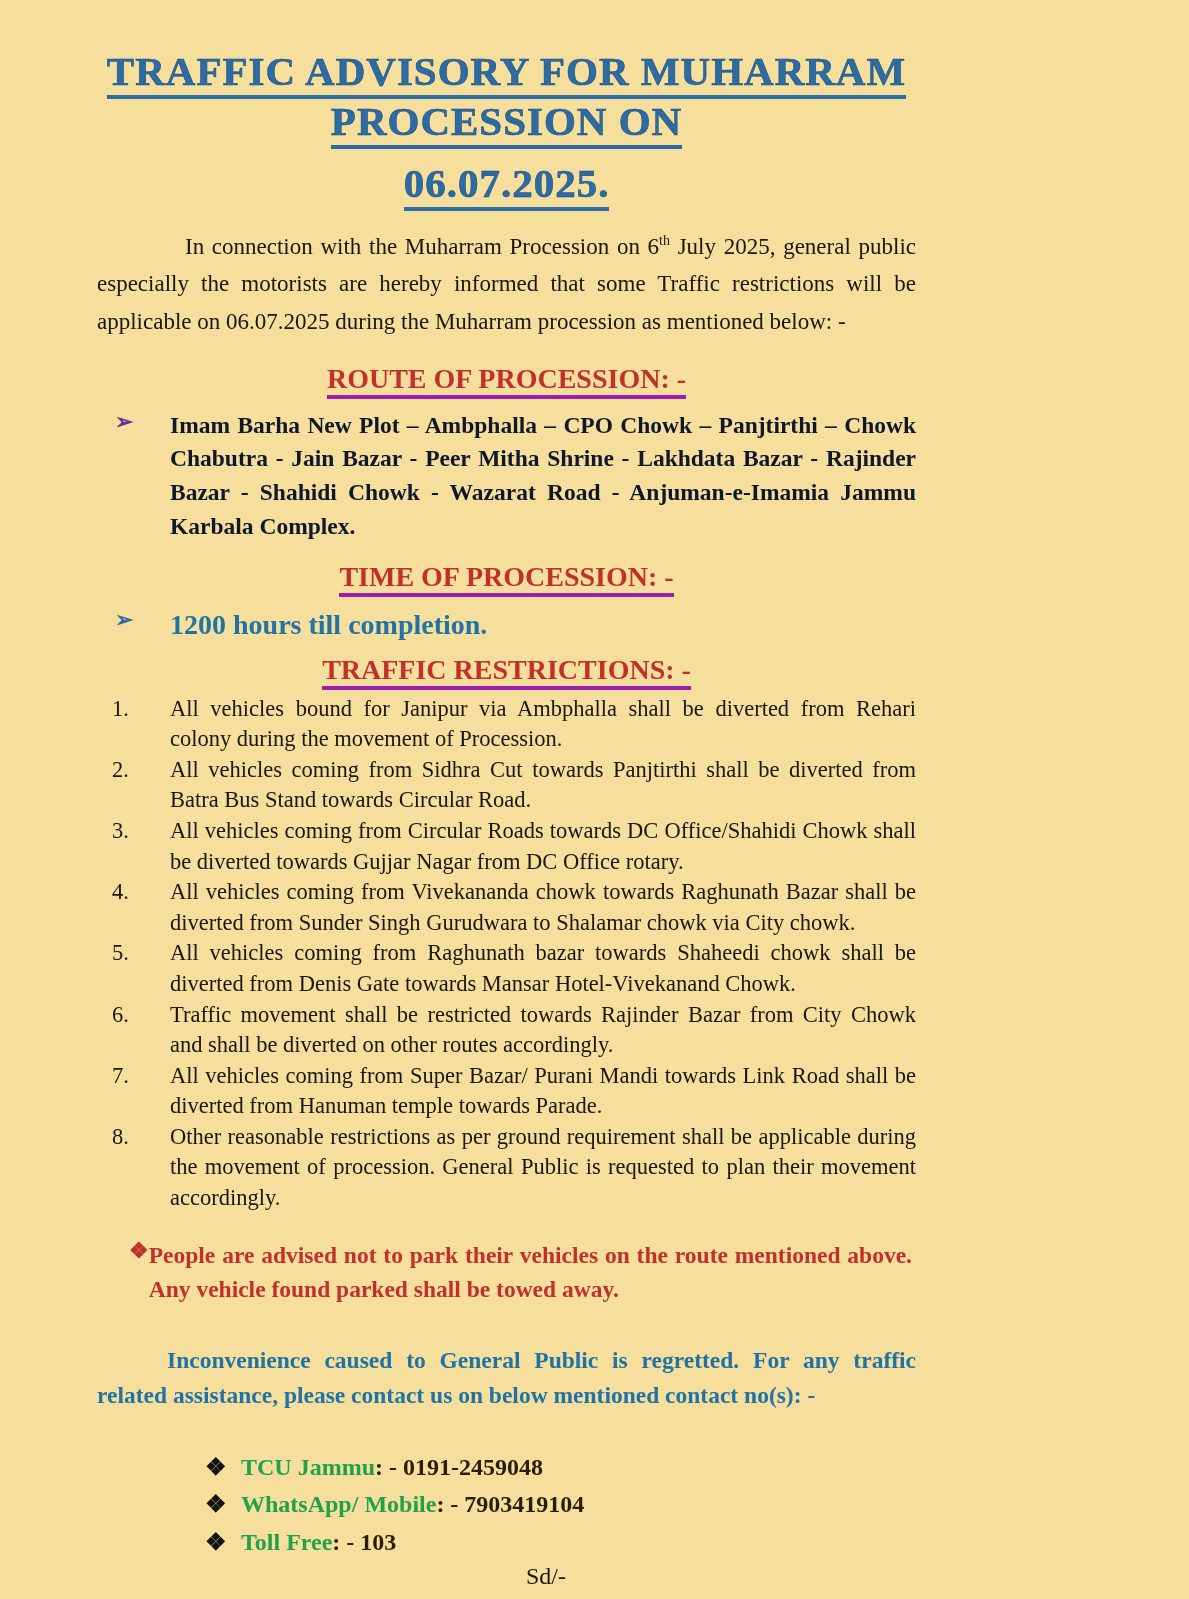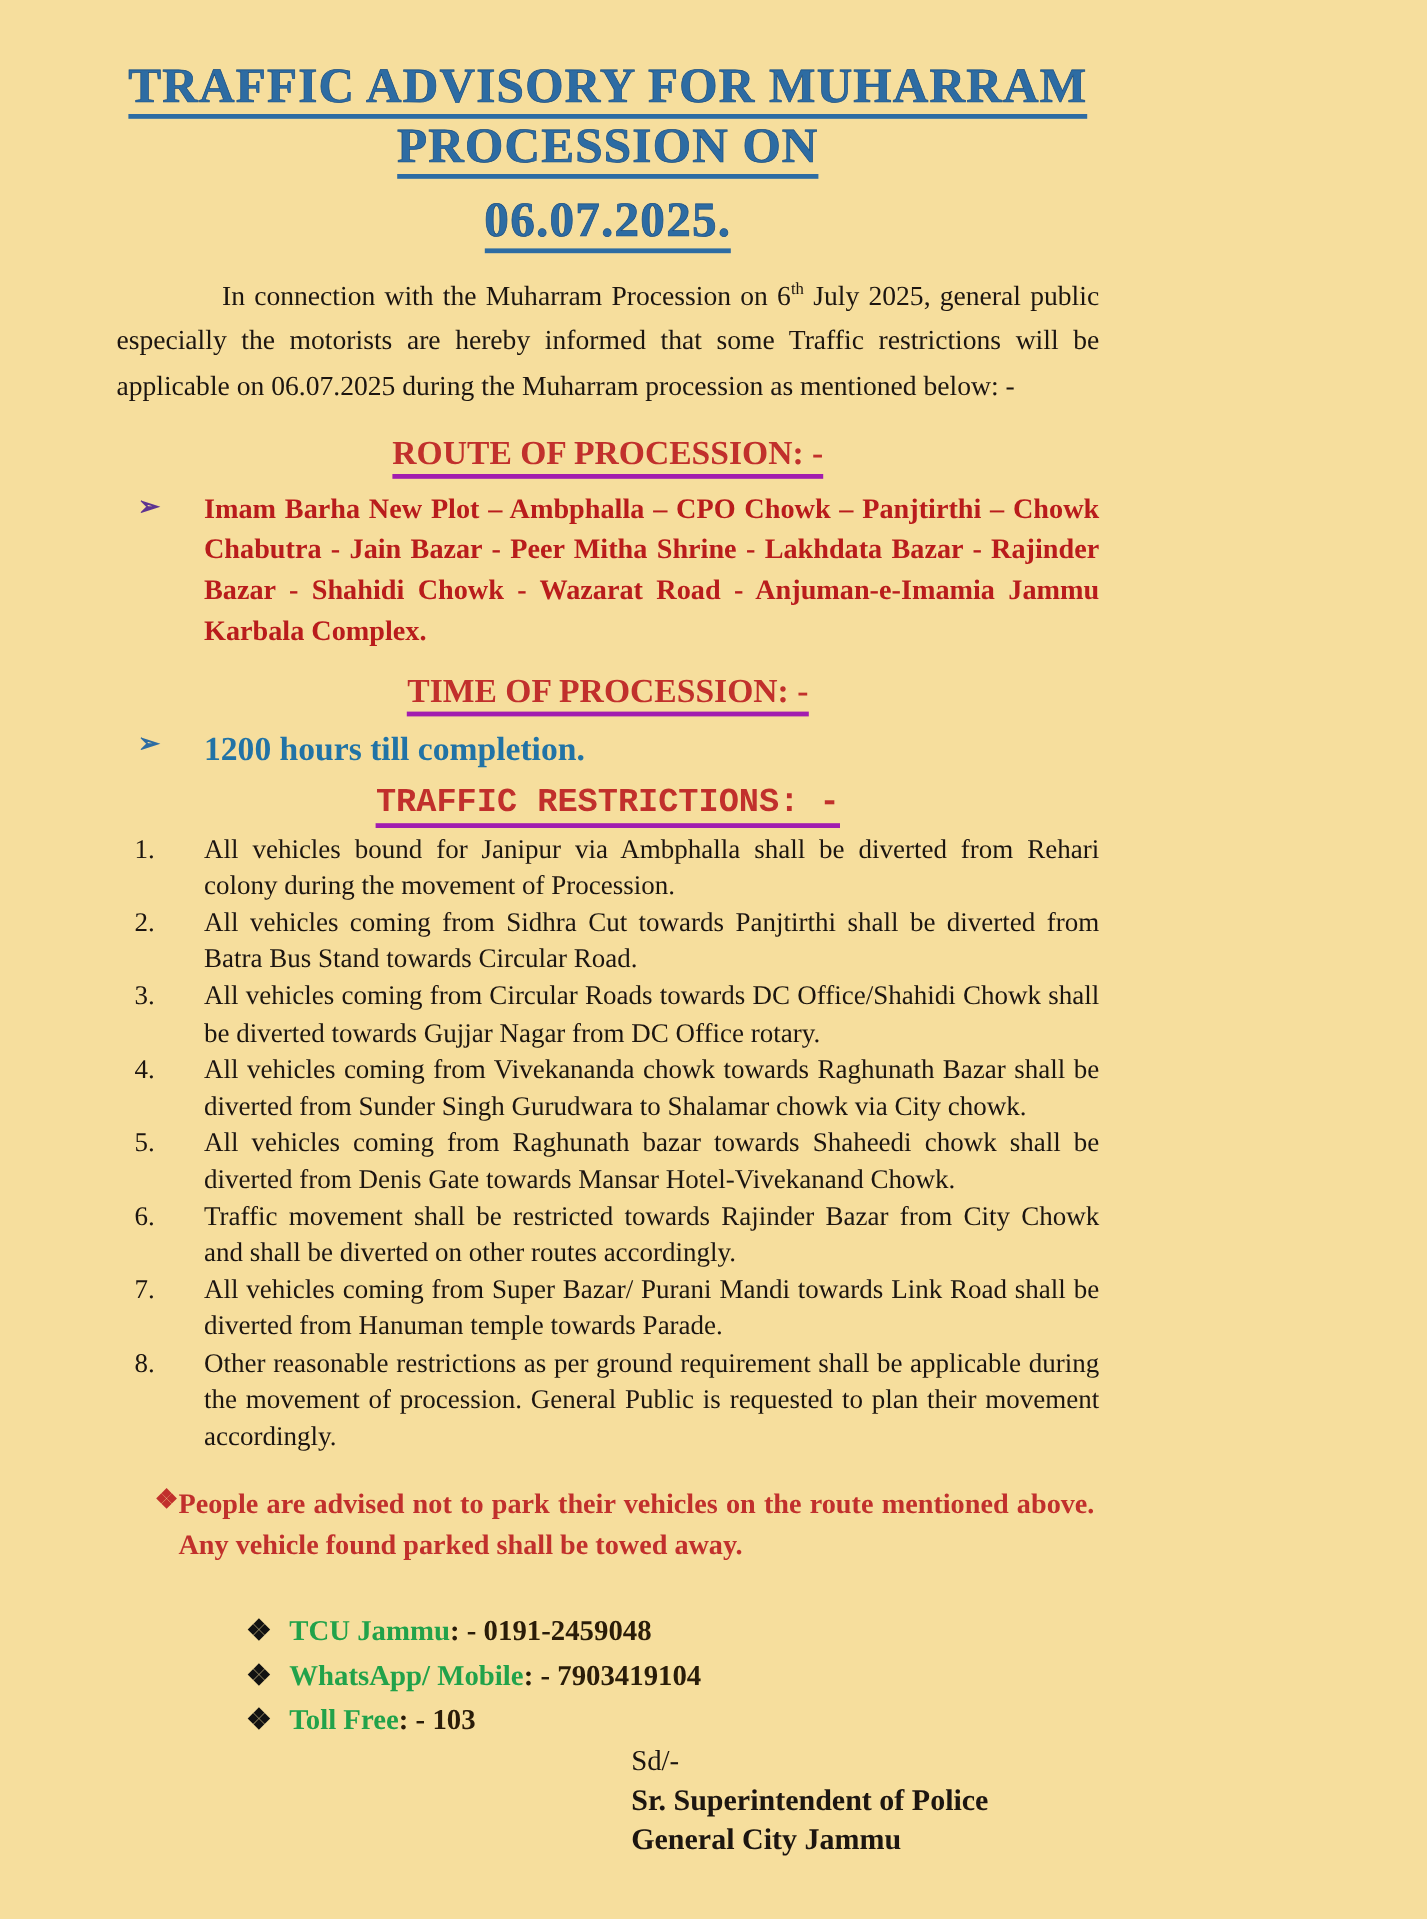--- a/index.html
+++ b/index.html
@@ -67,21 +67,21 @@
     box-sizing: border-box;
     font-size: 22px;
   }
   .arrow-text {
     flex: 1;
     text-align: justify;
   }
   .route-text {
     font-size: 23.5px;
     font-weight: bold;
-    color: #b91c1c;
+    color: #0f172a;
     line-height: 1.43;
   }
   .time-text {
     font-size: 28px;
     font-weight: bold;
     color: #2173a6;
     line-height: 1.3;
   }
   .arrow-purple { color: #5e3391; font-weight: bold; }
   .arrow-blue { color: #2d6ca3; font-weight: bold; }
@@ -197,21 +197,21 @@
 
   <div class="section-heading">
     <span class="underlined">TIME OF PROCESSION: -</span>
   </div>
 
   <div class="arrow-row">
     <div class="arrow-cell arrow-blue">➢</div>
     <div class="arrow-text time-text">1200 hours till completion.</div>
   </div>
 
-  <div class="section-heading" style="margin-top:10px;font-family:Liberation Mono, monospace;">
+  <div class="section-heading" style="margin-top:10px;">
     <span class="underlined">TRAFFIC RESTRICTIONS: -</span>
   </div>
 
   <div class="numlist">
     <div class="num-row">
       <div class="num-cell">1.</div>
       <div class="num-text">All vehicles bound for Janipur via Ambphalla shall be diverted from Rehari colony during the movement of Procession.</div>
     </div>
     <div class="num-row">
       <div class="num-cell">2.</div>
@@ -241,20 +241,21 @@
       <div class="num-cell">8.</div>
       <div class="num-text">Other reasonable restrictions as per ground requirement shall be applicable during the movement of procession. General Public is requested to plan their movement accordingly.</div>
     </div>
   </div>
 
   <div class="advisory-row">
     <div class="advisory-bullet">❖</div>
     <div class="advisory-text">People are advised not to park their vehicles on the route mentioned above. Any vehicle found parked shall be towed away.</div>
   </div>
 
+  <p class="assistance">Inconvenience caused to General Public is regretted. For any traffic related assistance, please contact us on below mentioned contact no(s): -</p>
 
   <div class="contacts">
     <div class="contact-row">
       <span class="contact-bullet">❖</span>
       <span><span class="contact-label">TCU Jammu</span><span class="contact-value">: - 0191-2459048</span></span>
     </div>
     <div class="contact-row">
       <span class="contact-bullet">❖</span>
       <span><span class="contact-label">WhatsApp/ Mobile</span><span class="contact-value">: - 7903419104</span></span>
     </div>

